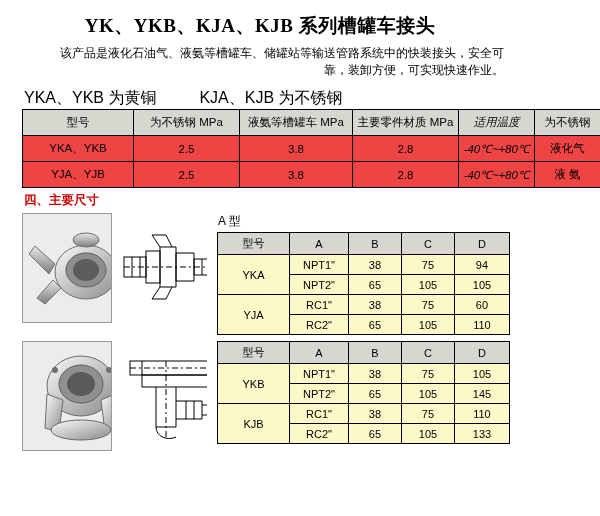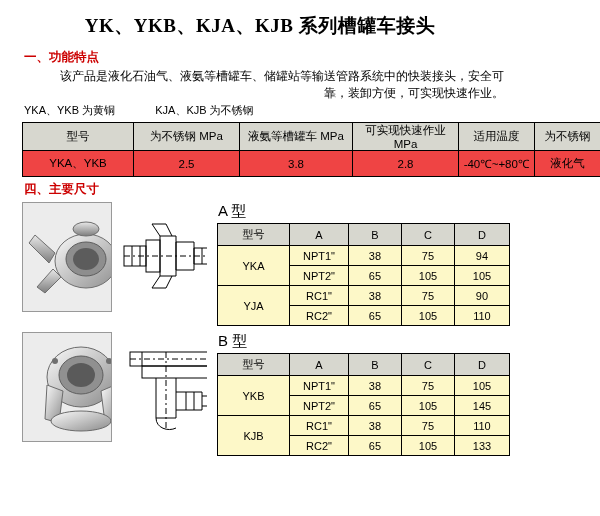--- a/index.html
+++ b/index.html
@@ -41,22 +41,22 @@
     font-size: 12px;
     line-height: 17px;
     margin: 0 6px 0 14px;
     text-indent: 0;
   }
   .body-text.indent {
     text-indent: 22px;
     text-align: right;
   }
   .mat-line {
-    font-size: 11px;
-    margin: 0 0 0 14px;
+    font-size: 16px;
+    margin: 10px 0 0 14px;
     line-height: 17px;
   }
   .mat-gap {
     display: inline-block;
     width: 34px;
   }
 
   
   table.perf {
     border-collapse: collapse;
@@ -75,21 +75,21 @@
   table.perf thead th {
     background: #d7d7cf;
   }
   table.perf tbody td {
     background: #ef4444;
   }
   table.perf .c0 { width: 110px; }
   table.perf .c1 { width: 105px; }
   table.perf .c2 { width: 112px; }
   table.perf .c3 { width: 105px; }
-  table.perf .c4 { width: 75px; }
+  table.perf .c4 { width: 75px; font-style: italic; }
   table.perf .c5 { width: 65px; }
 
   
   .dim-wrap {
     position: relative;
     margin-top: 4px;
   }
   .row-block {
     display: flex;
     align-items: flex-start;
@@ -109,21 +109,21 @@
     width: 130px;
     height: 110px;
     margin-left: 4px;
     position: relative;
     overflow: hidden;
   }
   .tbl-col {
     margin-left: 10px;
   }
   .type-label {
-    font-size: 15px;
+    font-size: 12px;
     margin-bottom: 2px;
     margin-left: 1px;
   }
   table.dim {
     border-collapse: collapse;
     font-size: 11px;
     table-layout: fixed;
     width: 287px;
   }
   table.dim th, table.dim td {
@@ -148,49 +148,56 @@
 
   svg.art { display: block; }
 </style>
 </head>
 <body>
 
 <div class="page">
 
   <div class="title">YK、YKB、KJA、KJB 系列槽罐车接头</div>
 
-  <div class="section-head">一、功能特点</div>
   <div class="body-text indent">该产品是液化石油气、液氨等槽罐车、储罐站等输送管路系统中的快装接头，安全可靠，装卸方便，可实现快速作业。</div>
 
   <div class="mat-line">
     <span>YKA、YKB 为黄铜</span>
     <span class="mat-gap"></span>
     <span>KJA、KJB 为不锈钢</span>
   </div>
 
 
   <table class="perf">
     <thead>
       <tr>
         <th class="c0">型号</th>
         <th class="c1">为不锈钢 MPa</th>
         <th class="c2">液氨等槽罐车 MPa</th>
-        <th class="c3">可实现快速作业 MPa</th>
+        <th class="c3">主要零件材质 MPa</th>
         <th class="c4">适用温度</th>
         <th class="c5">为不锈钢</th>
       </tr>
     </thead>
     <tbody>
       <tr>
         <td class="c0">YKA、YKB</td>
         <td class="c1">2.5</td>
         <td class="c2">3.8</td>
         <td class="c3">2.8</td>
         <td class="c4">-40℃~+80℃</td>
         <td class="c5">液化气</td>
+      </tr>
+      <tr>
+        <td class="c0">YJA、YJB</td>
+        <td class="c1">2.5</td>
+        <td class="c2">3.8</td>
+        <td class="c3">2.8</td>
+        <td class="c4">-40℃~+80℃</td>
+        <td class="c5">液 氨</td>
       </tr>
     </tbody>
   </table>
 
   <div class="section-head" style="margin-top:4px">四、主要尺寸</div>
 
   <div class="dim-wrap">
 
     <div class="row-block">
 
@@ -266,21 +273,21 @@
               <td class="dc1">NPT2"</td>
               <td class="dc2">65</td>
               <td class="dc3">105</td>
               <td class="dc4">105</td>
             </tr>
             <tr>
               <td class="dc0" rowspan="2">YJA</td>
               <td class="dc1">RC1"</td>
               <td class="dc2">38</td>
               <td class="dc3">75</td>
-              <td class="dc4">90</td>
+              <td class="dc4">60</td>
             </tr>
             <tr>
               <td class="dc1">RC2"</td>
               <td class="dc2">65</td>
               <td class="dc3">105</td>
               <td class="dc4">110</td>
             </tr>
           </tbody>
         </table>
       </div>
@@ -322,21 +329,20 @@
             <line x1="50" y1="20" x2="50" y2="96" stroke-dasharray="6 3 2 3"></line>
             <line x1="26" y1="20" x2="26" y2="34"></line>
             <line x1="92" y1="20" x2="92" y2="34"></line>
             <line x1="70" y1="60" x2="70" y2="78"></line>
             <line x1="78" y1="60" x2="78" y2="78"></line>
           </g>
         </svg>
       </div>
 
       <div class="tbl-col">
-        <div class="type-label">B 型</div>
         <table class="dim">
           <thead>
             <tr>
               <th class="dc0">型号</th>
               <th class="dc1">A</th>
               <th class="dc2">B</th>
               <th class="dc3">C</th>
               <th class="dc4">D</th>
             </tr>
           </thead>

